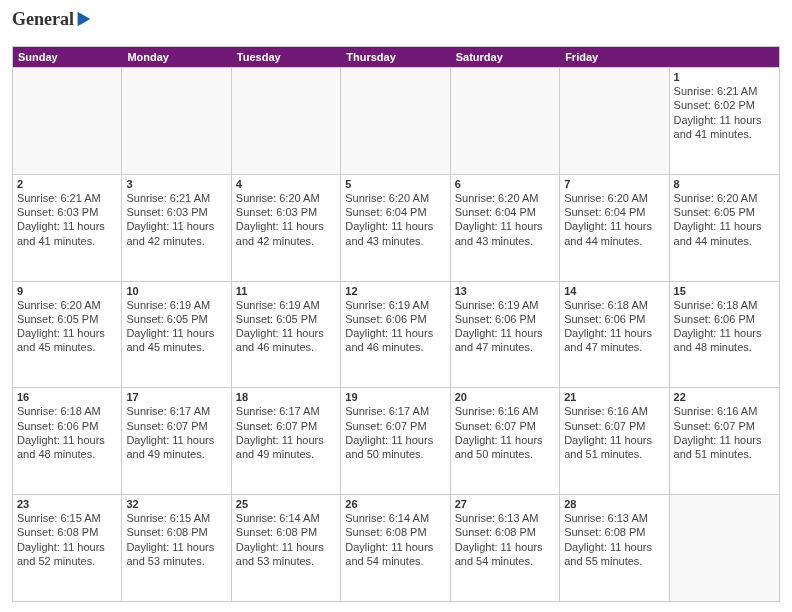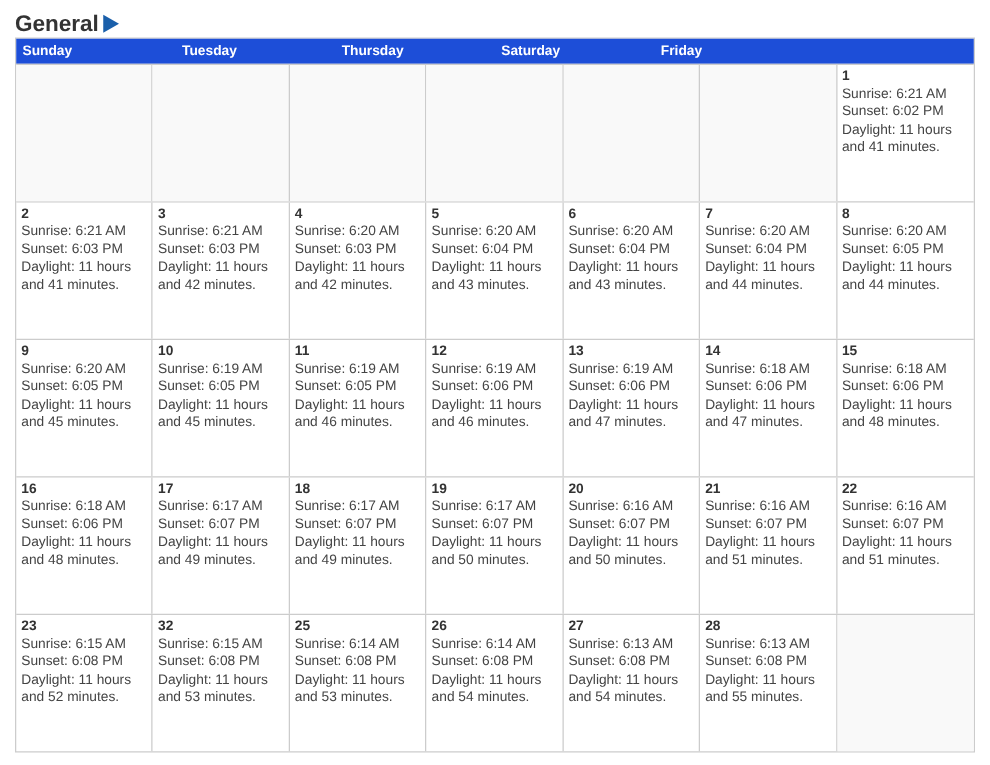--- a/index.html
+++ b/index.html
@@ -14,21 +14,22 @@
       width: 792px;
       height: 612px;
       padding: 10px 12px;
       display: flex;
       flex-direction: column;
     }
     .header {
       display: flex;
       justify-content: space-between;
       align-items: flex-end;
-      margin-bottom: 2px;
+      margin-bottom: 18px;
+      font-family: Liberation Serif, serif;
     }
     .logo {
       display: flex;
       flex-direction: column;
       align-items: flex-start;
     }
     .title-area {
       text-align: right;
     }
     .month-title {
@@ -41,22 +42,22 @@
       color: #555;
     }
     .calendar {
       flex: 1;
       display: flex;
       flex-direction: column;
       border: 1px solid #ccc;
     }
     .cal-header {
       display: grid;
-      grid-template-columns: repeat(6, 1fr);
-      background: #1d4ed8;
+      grid-template-columns: repeat(7, 1fr);
+      background: #701a75;
     }
     .cal-header-cell {
       color: #fff;
       font-size: 11px;
       font-weight: bold;
       padding: 4px 5px;
       text-align: left;
     }
     .cal-body {
       flex: 1;
@@ -116,20 +117,21 @@
 </div>
     <div class="title-area">
       <div class="month-title"></div>
       <div class="location-title"></div>
     </div>
   </div>
 
   <div class="calendar">
     <div class="cal-header" id="cal-header">
         <div class="cal-header-cell">Sunday</div>
+        <div class="cal-header-cell">Monday</div>
         <div class="cal-header-cell">Tuesday</div>
         <div class="cal-header-cell">Thursday</div>
         <div class="cal-header-cell">Saturday</div>
         <div class="cal-header-cell">Friday</div>
       </div>
     <div class="cal-body" id="cal-body">
         <div class="cal-row">
           <div class="cal-cell empty"></div>
           <div class="cal-cell empty"></div>
           <div class="cal-cell empty"></div>

